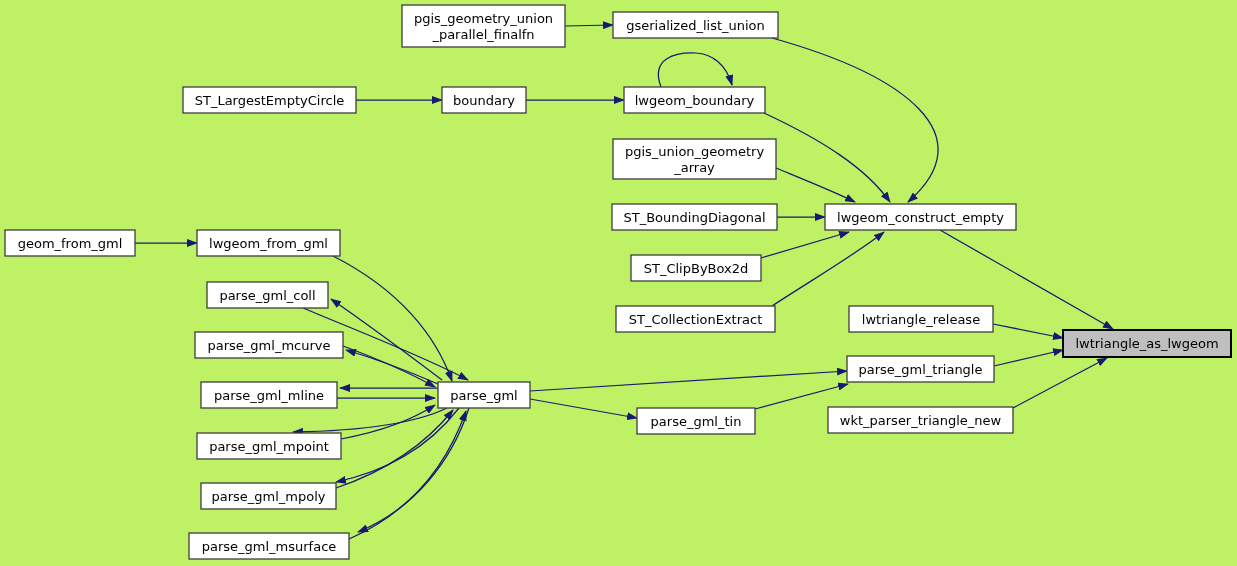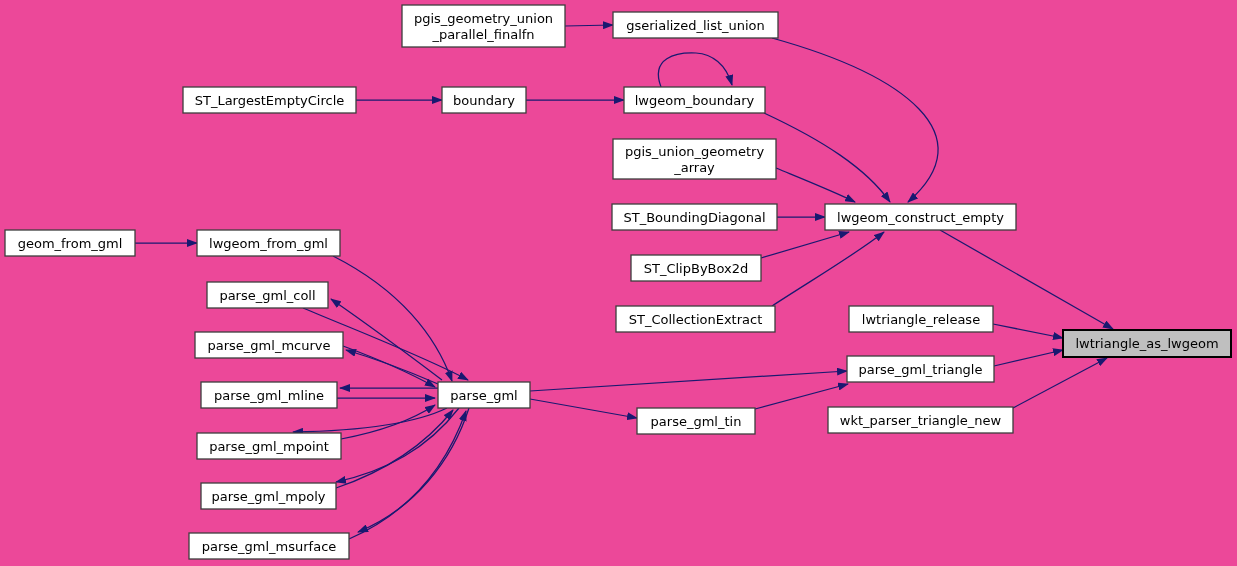--- a/index.html
+++ b/index.html
@@ -4,21 +4,21 @@
 <style>
   html, body {
     margin: 0;
     padding: 0;
     background: #ffffff;
   }
   .canvas {
     position: relative;
     width: 1237px;
     height: 566px;
-    background: #ec4899;
+    background: #bef264;
     overflow: hidden;
   }
   svg text {
     font-family: "DejaVu Sans", "Liberation Sans", sans-serif;
     font-size: 13px;
     fill: #000000;
   }
   .edge {
     fill: none;
     stroke: #191970;

